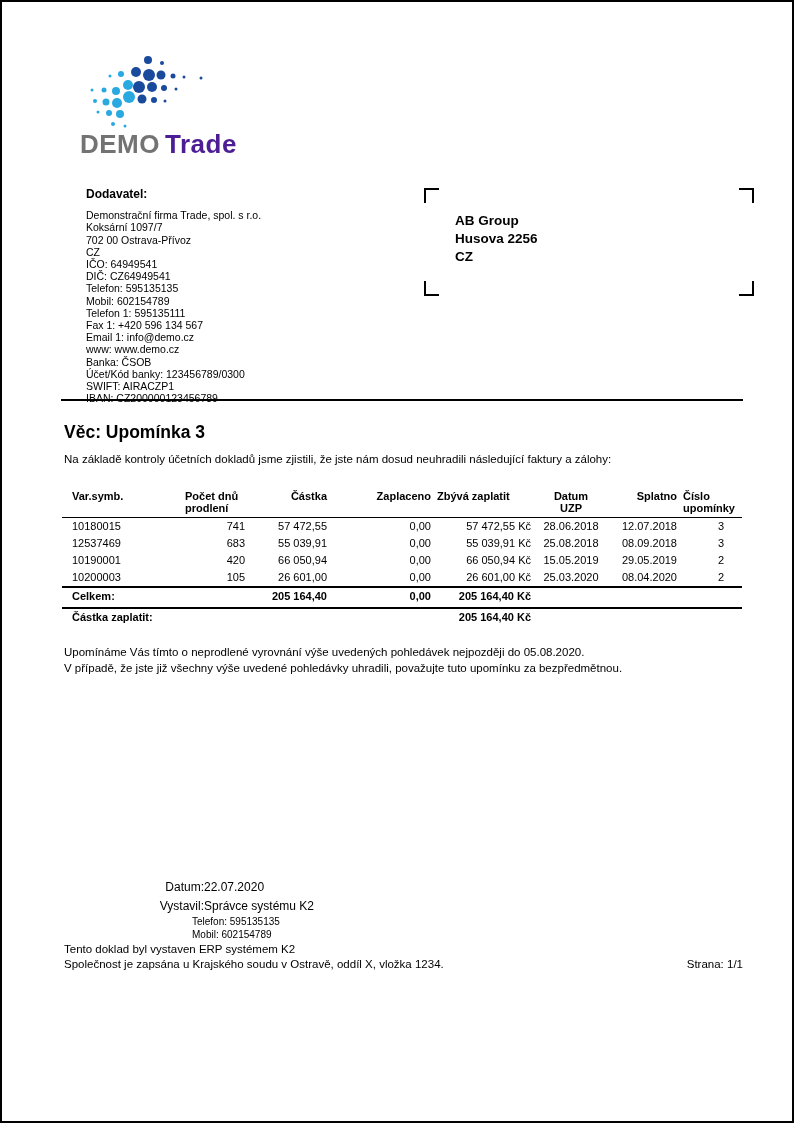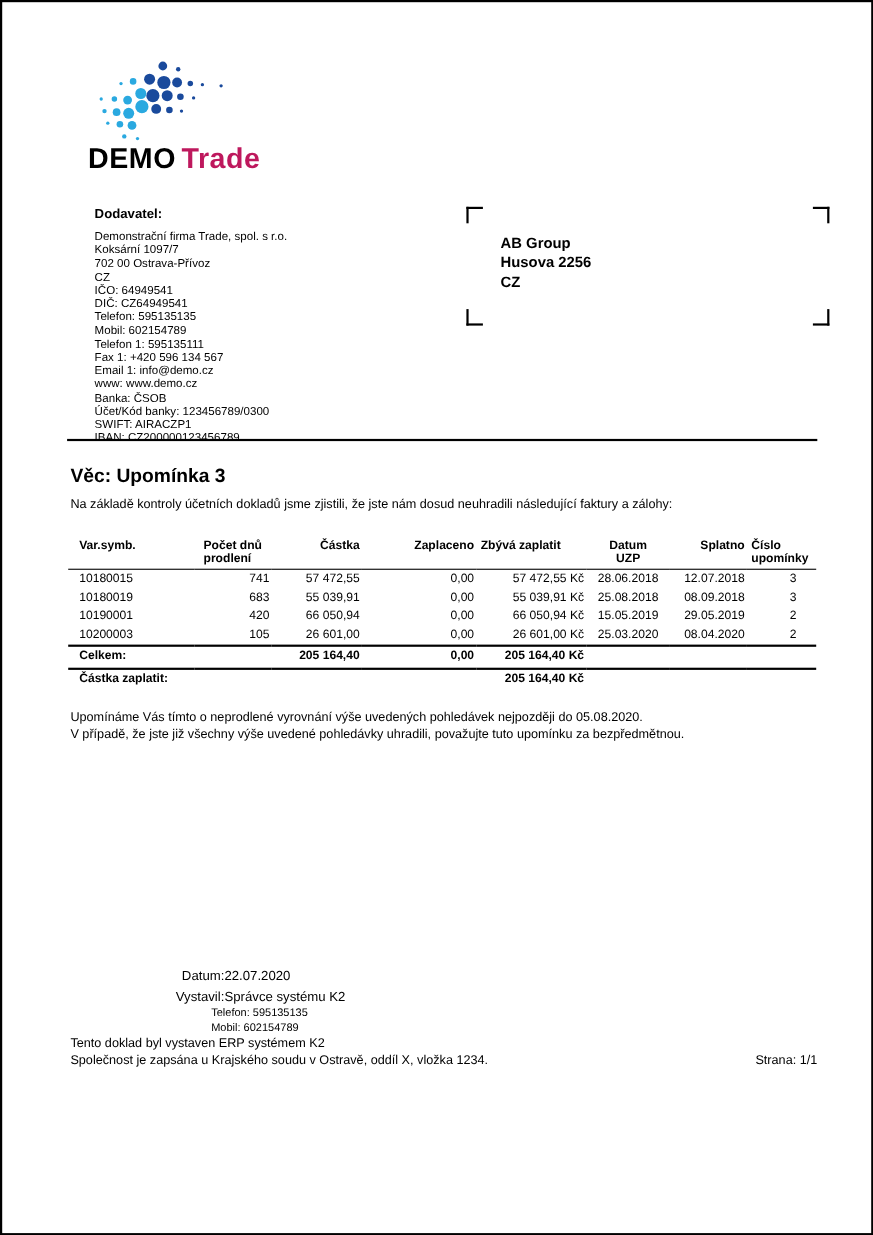--- a/index.html
+++ b/index.html
@@ -7,22 +7,22 @@
     position:relative; width:794px; height:1123px; margin:0 auto;
     background:#fff; border:2px solid #000; box-sizing:border-box;
     font-family:"Liberation Sans", sans-serif; color:#000;
     overflow:hidden;
   }
 
   
   .logo { position:absolute; left:78px; top:50px; width:220px; }
   .logo svg { display:block; }
   .logo-text { font-size:26px; font-weight:bold; line-height:28px; margin-top:0px; letter-spacing:0.5px; }
-  .brand-dark { color:#000000; }
-  .brand-light { color:#be185d; margin-left:5px; }
+  .brand-dark { color:#737373; }
+  .brand-light { color:#4c1d95; margin-left:5px; }
 
   
   .supplier { position:absolute; left:84px; top:186px; width:320px; font-size:10.5px; line-height:12.2px; }
   .supplier-heading { font-size:12px; font-weight:bold; margin-bottom:9px; }
 
   
   .address-window { position:absolute; left:422px; top:186px; width:330px; height:108px; }
   .corner { position:absolute; width:13px; height:13px; }
   .corner.tl { left:0; top:0; border-left:2px solid #000; border-top:2px solid #000; }
   .corner.tr { right:0; top:0; border-right:2px solid #000; border-top:2px solid #000; }
@@ -173,21 +173,21 @@
         <td class="al pl10">10180015</td>
         <td class="ar">741</td>
         <td class="ar">57 472,55</td>
         <td class="ar">0,00</td>
         <td class="ar">57 472,55 Kč</td>
         <td class="ac">28.06.2018</td>
         <td class="ar">12.07.2018</td>
         <td class="ar pr18">3</td>
       </tr>
       <tr>
-        <td class="al pl10">10180019</td>
+        <td class="al pl10">12537469</td>
         <td class="ar">683</td>
         <td class="ar">55 039,91</td>
         <td class="ar">0,00</td>
         <td class="ar">55 039,91 Kč</td>
         <td class="ac">25.08.2018</td>
         <td class="ar">08.09.2018</td>
         <td class="ar pr18">3</td>
       </tr>
       <tr>
         <td class="al pl10">10190001</td>

